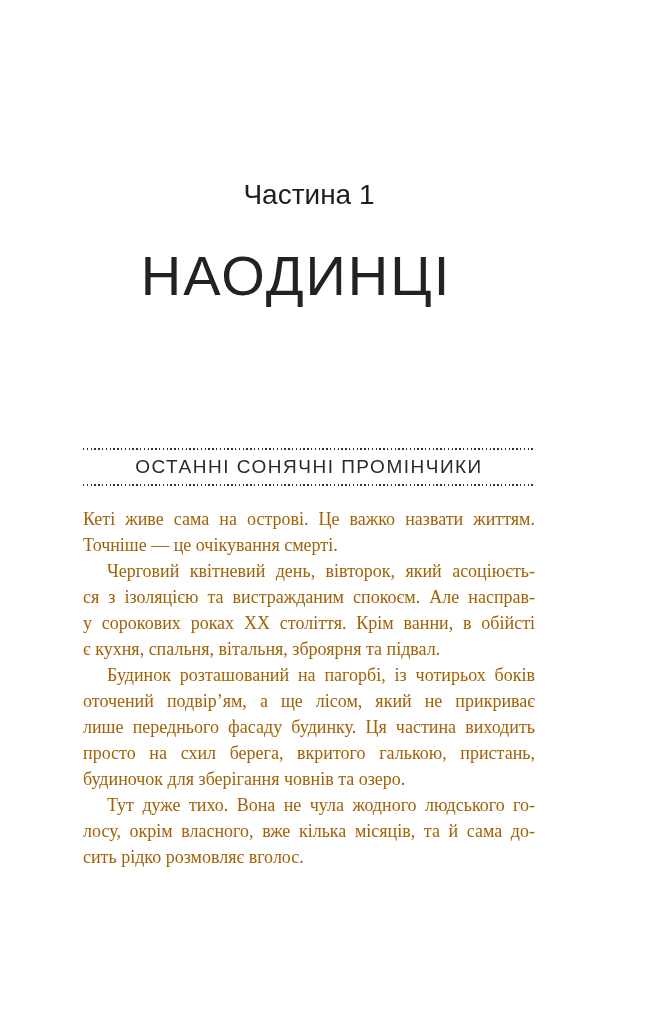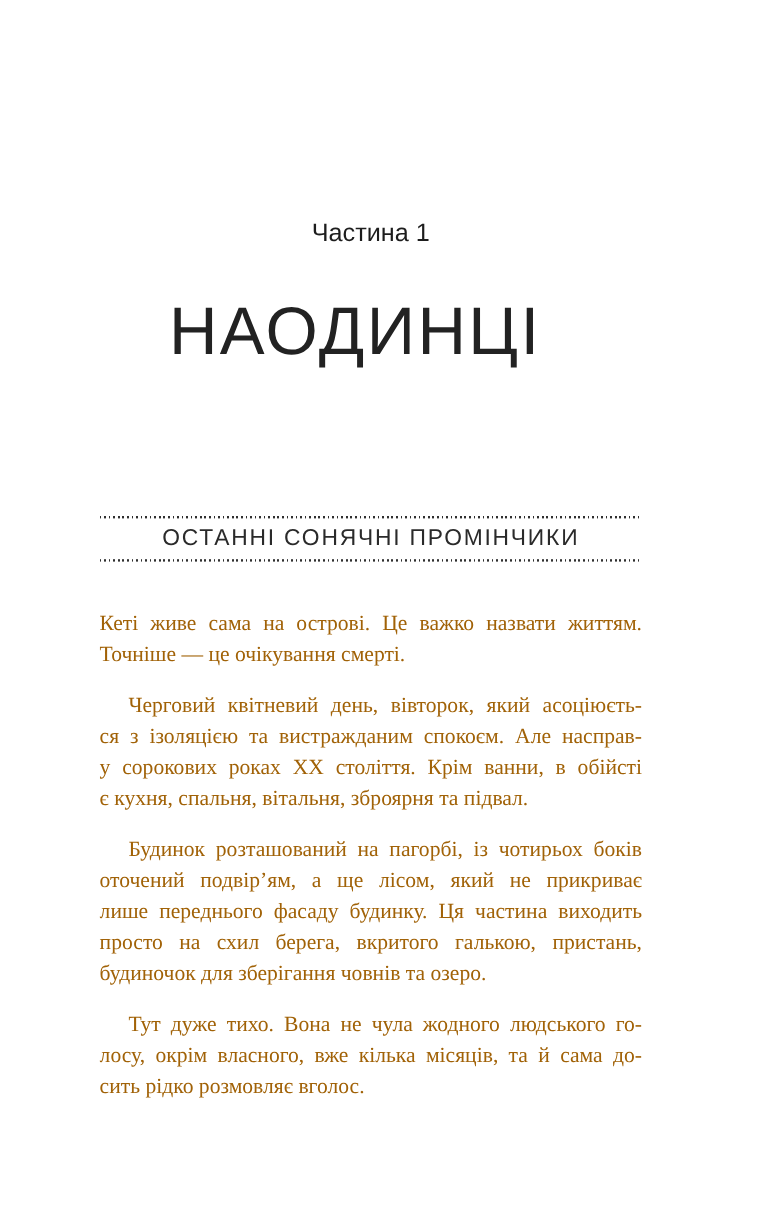--- a/index.html
+++ b/index.html
@@ -15,41 +15,41 @@
     overflow: hidden;
     color: #1d1d1d;
   }
   .part-label {
     position: absolute;
     top: 184px;
     left: 83px;
     width: 452px;
     text-align: center;
     font-family: "Liberation Sans", sans-serif;
-    font-size: 21px;
+    font-size: 28px;
     line-height: 22px;
     font-weight: 500;
     color: #1d1d1d;
   }
   .part-title {
     position: absolute;
     top: 246px;
     left: 70px;
     width: 452px;
     text-align: center;
     font-family: "Liberation Sans", sans-serif;
     font-size: 56px;
     line-height: 60px;
     font-weight: 400;
     letter-spacing: 2px;
     color: #222222;
   }
   .chapter-band {
     position: absolute;
-    top: 430px;
+    top: 448px;
     left: 83px;
     width: 452px;
   }
   .dotted-rule {
     height: 2.2px;
     background-image: repeating-linear-gradient(to right, #2f2f2f 0 1.4px, transparent 1.4px 3.8px);
   }
   .chapter-title {
     height: 34px;
     line-height: 34px;
@@ -71,21 +71,20 @@
     color: #a16207;
   }
   .line {
     height: 26px;
     overflow: hidden;
     text-align: justify;
     text-align-last: justify;
   }
   .line.indent {
     text-indent: 24px;
-    margin-top: 16px;
   }
   .line.end {
     text-align: center;
     text-align-last: left;
   }
 </style>
 </head>
 <body>
 
 <div class="page">

